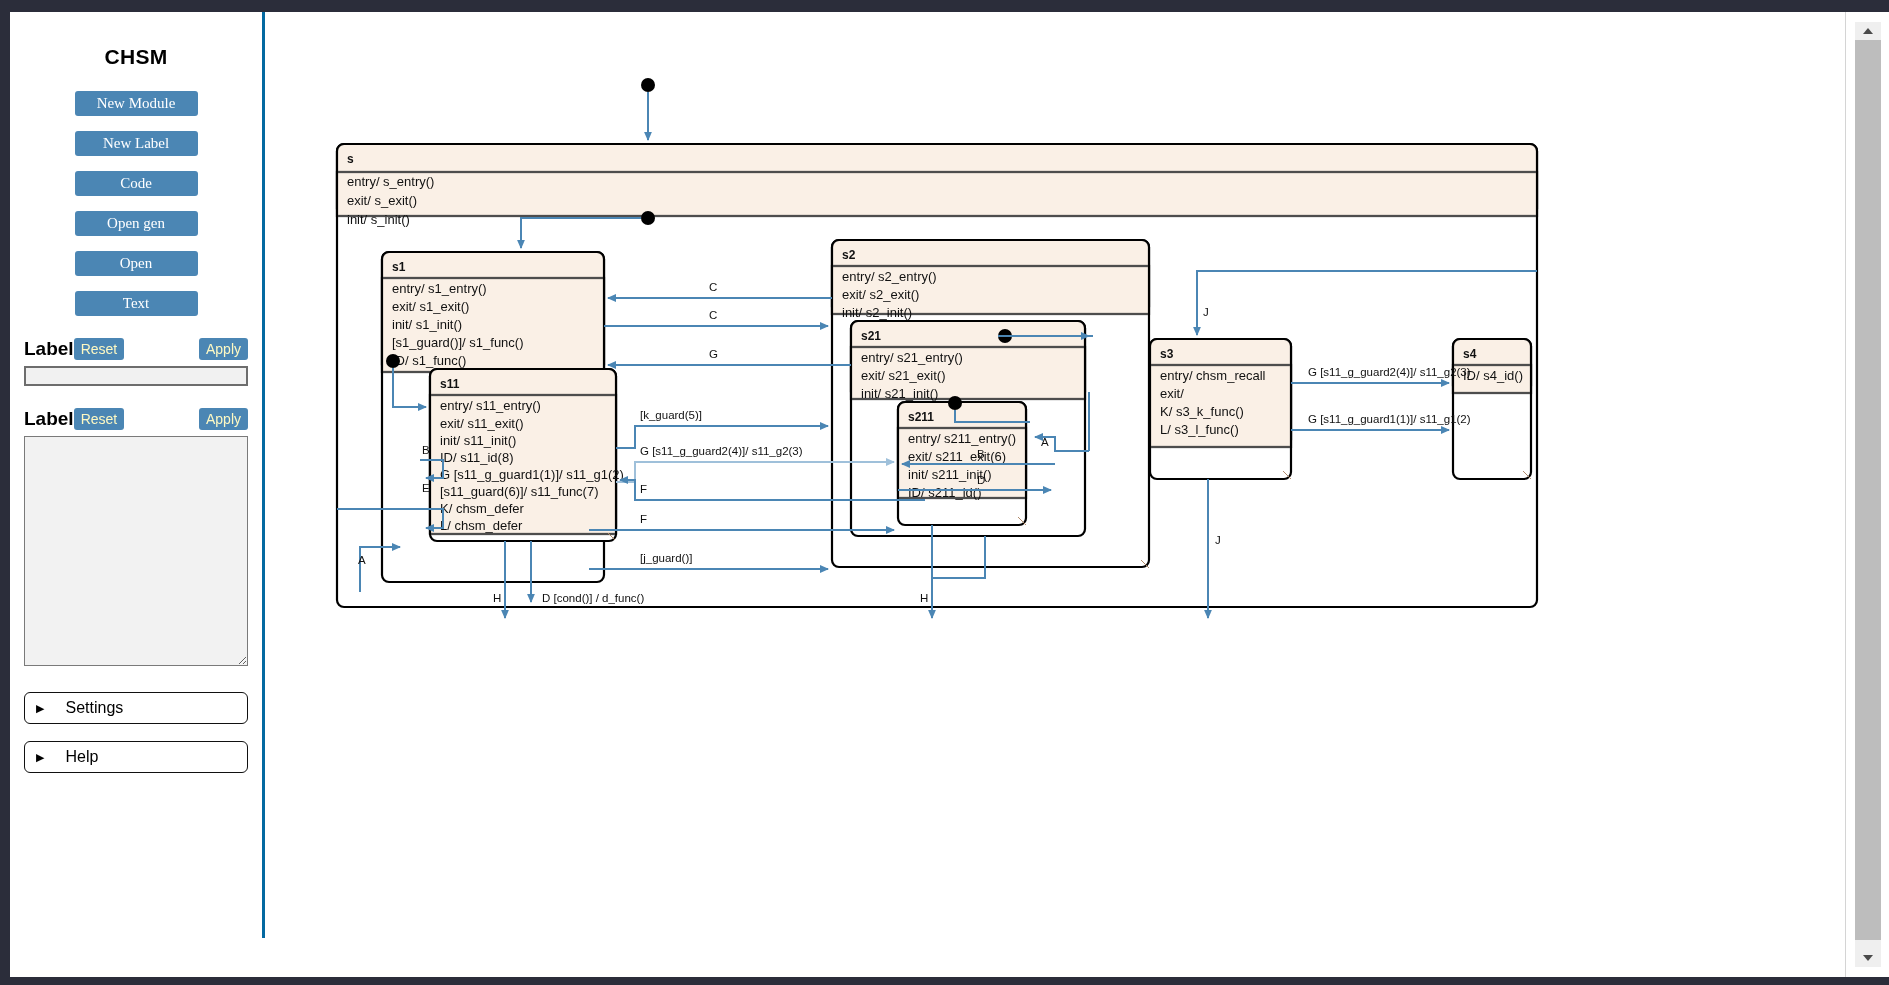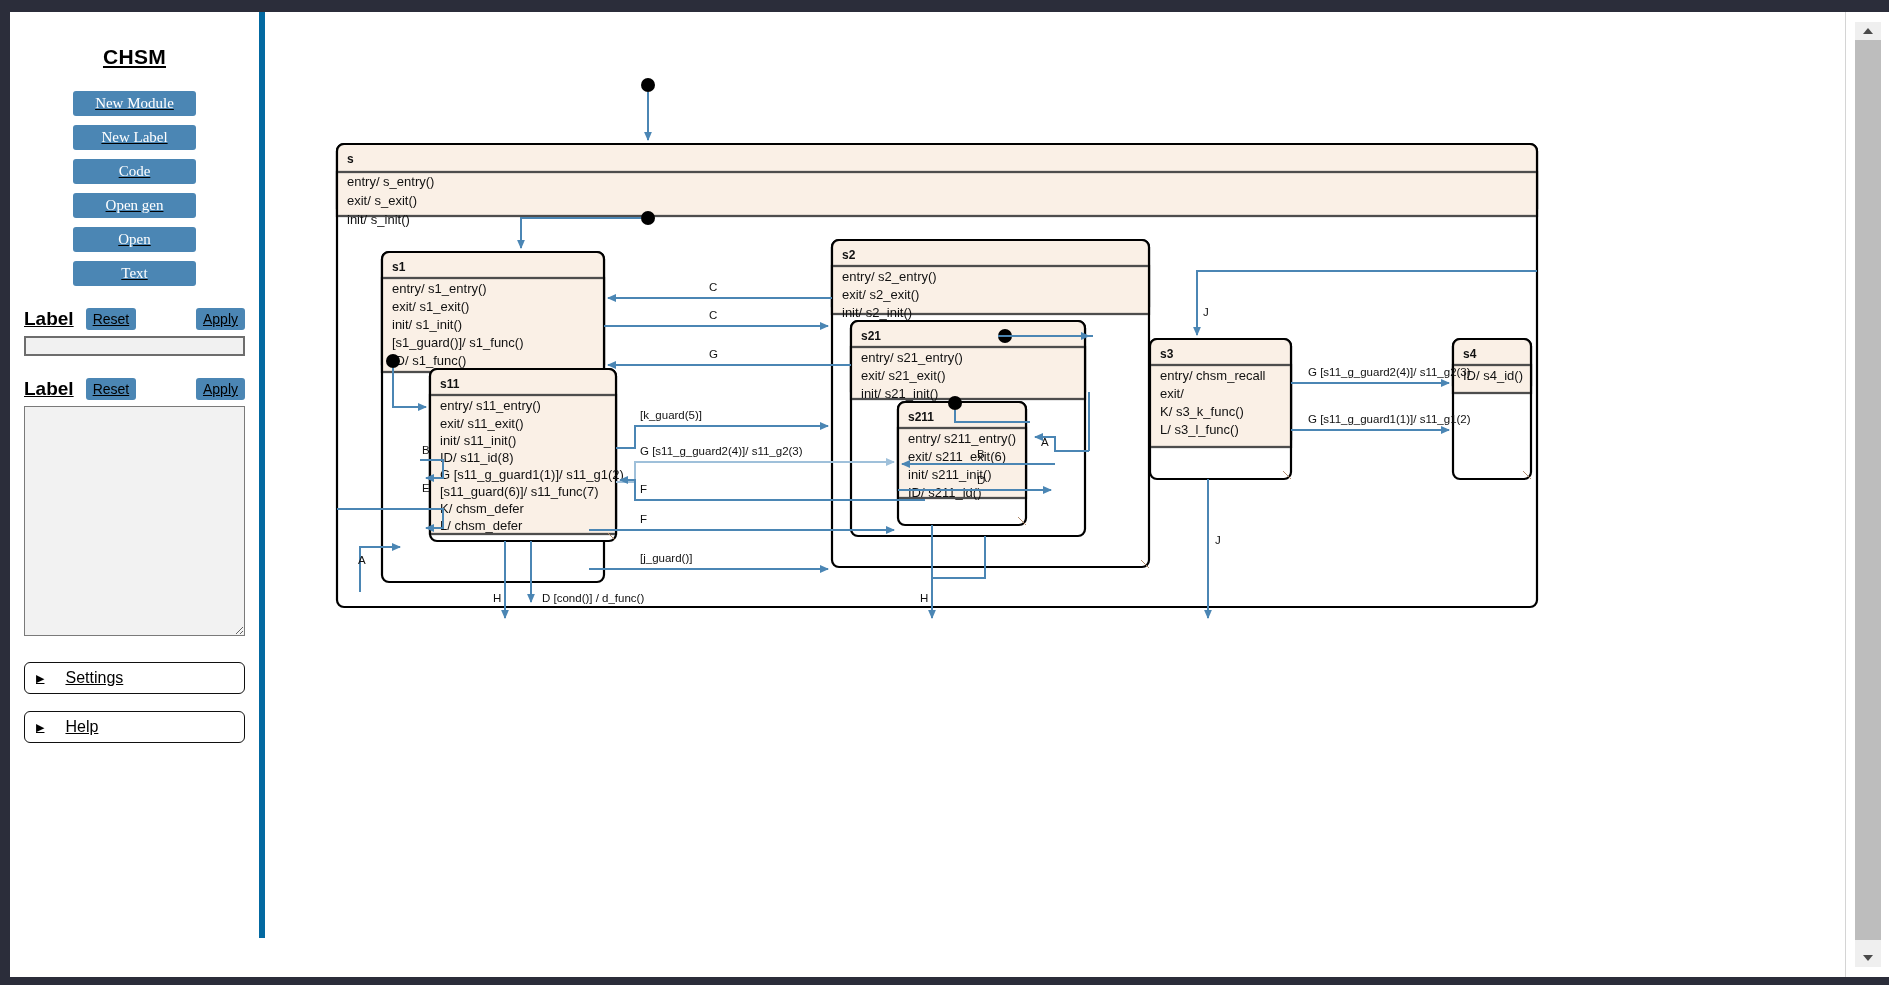--- a/index.html
+++ b/index.html
@@ -23,47 +23,45 @@
   }
   .bottom-edge{
     position:absolute;left:0;bottom:0;width:1889px;height:8px;
     background:#2b2d3a;
   }
 
   
   .sidebar{
     position:absolute;left:10px;top:12px;width:255px;height:926px;
     background:#ffffff;
-    border-right:6px solid #0369a1;
+    border-right:3px solid #0369a1;
     box-sizing:border-box;
-    text-decoration:underline;
   }
   .app-title{
     text-align:center;font-size:21px;font-weight:bold;color:#000;
     margin-top:33px;letter-spacing:.3px;
   }
-  .btn-stack{margin-top:22px;display:flex;flex-direction:column;align-items:center;gap:9px;}
+  .btn-stack{margin-top:22px;display:flex;flex-direction:column;align-items:center;gap:15px;}
   .big-btn{
     width:123px;height:25px;line-height:25px;
     background:#4b86b4;color:#fff;border:none;border-radius:3px;
     font-family:"Liberation Serif",serif;font-size:15px;text-align:center;
     cursor:pointer;padding:0;
   }
 
   .field-block{margin:0 14px;}
   .field-head{
     display:flex;justify-content:space-between;
     margin-top:22px;
   }
   .field-label{font-size:19px;font-weight:bold;color:#000;}
   .mini-btn{
-    background:#4b86b4;color:#000000;border:none;border-radius:3px;
+    background:#4b86b4;color:#fef9c3;border:none;border-radius:3px;
     font-size:14px;padding:3px 7px;cursor:pointer;
     font-family:"Liberation Sans",sans-serif;
-    margin-left:12px;
   }
   .spacer{flex:1;}
   .label-input{
     display:block;width:100%;height:20px;margin-top:6px;
     background:#f1f1f1;border:2px solid #6d6d6d;box-sizing:border-box;
     font-family:"Liberation Sans",sans-serif;font-size:13px;
     padding:0 4px;
   }
   .text-area{
     display:block;width:100%;height:230px;margin-top:6px;

